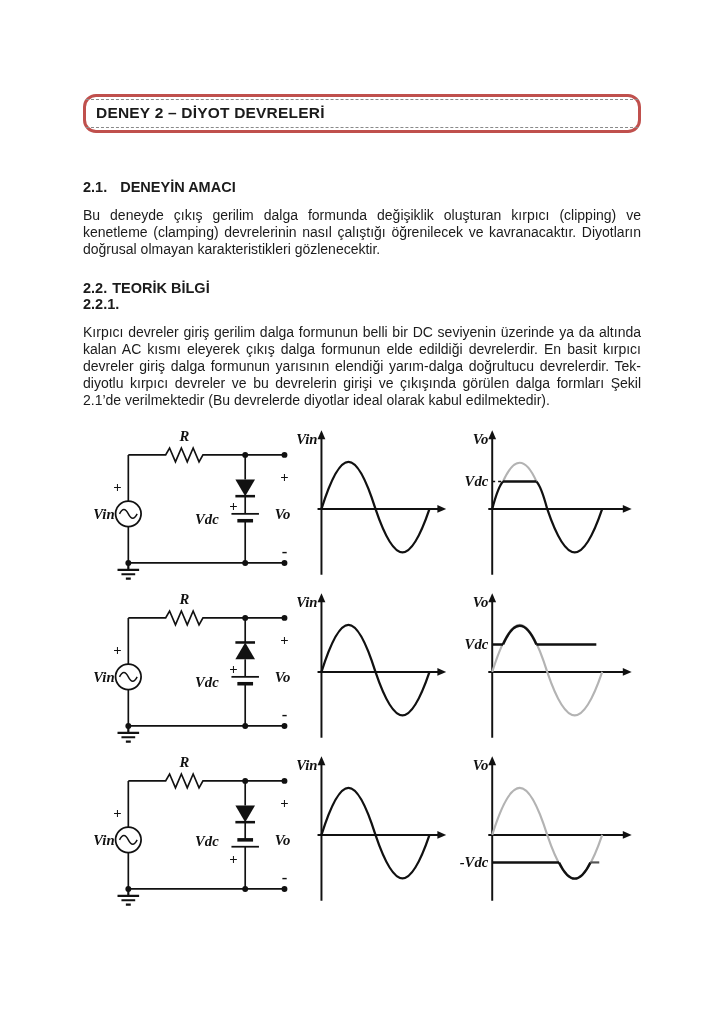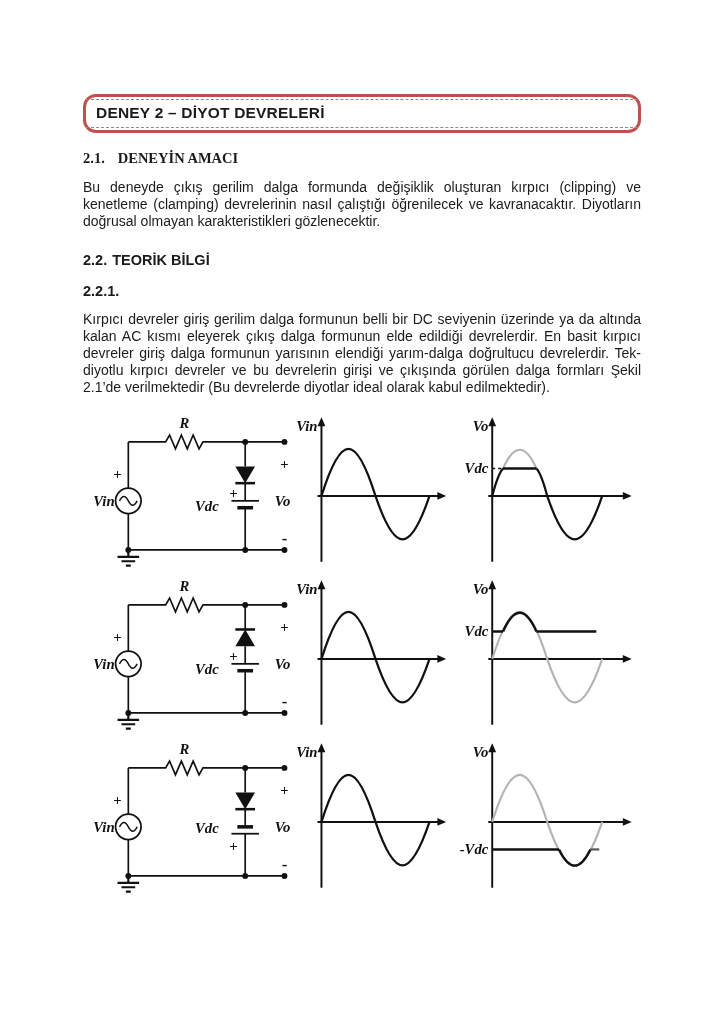--- a/index.html
+++ b/index.html
@@ -13,25 +13,25 @@
   .title-frame{
     border:3px solid #c0504d;border-radius:13px;background:#fff;
     padding:2px 0;box-sizing:border-box;
   }
   .title-inner{
     border-top:1px dashed #8a8a8a;border-bottom:1px dashed #8a8a8a;
     padding:4px 10px 5px 10px;font-weight:bold;font-size:15.5px;letter-spacing:.2px;
   }
 
   h2{font-size:14.5px;margin:0;font-weight:bold;display:flex;}
-  .h-21{margin-top:17px;font-family:Liberation Serif, serif;}
+  .h-21{margin-top:46px;}
   .h-21 .h-num{margin-right:13px;}
   .h-22{margin-top:22px;}
   .h-22 .h-num{margin-right:5px;}
-  .h-221{margin-top:15px;}
+  .h-221{}
   .h-221 .h-num{margin-right:9px;}
 
   p.body{
     font-size:14px;line-height:17px;text-align:justify;margin:12px 0 0 0;
   }
 
   .figure{margin-top:15px;}
   .fig-row{display:flex;align-items:flex-start;margin-left:8px;height:163px;}
   svg{display:block;}
   svg text{font-family:"Liberation Serif",serif;}

